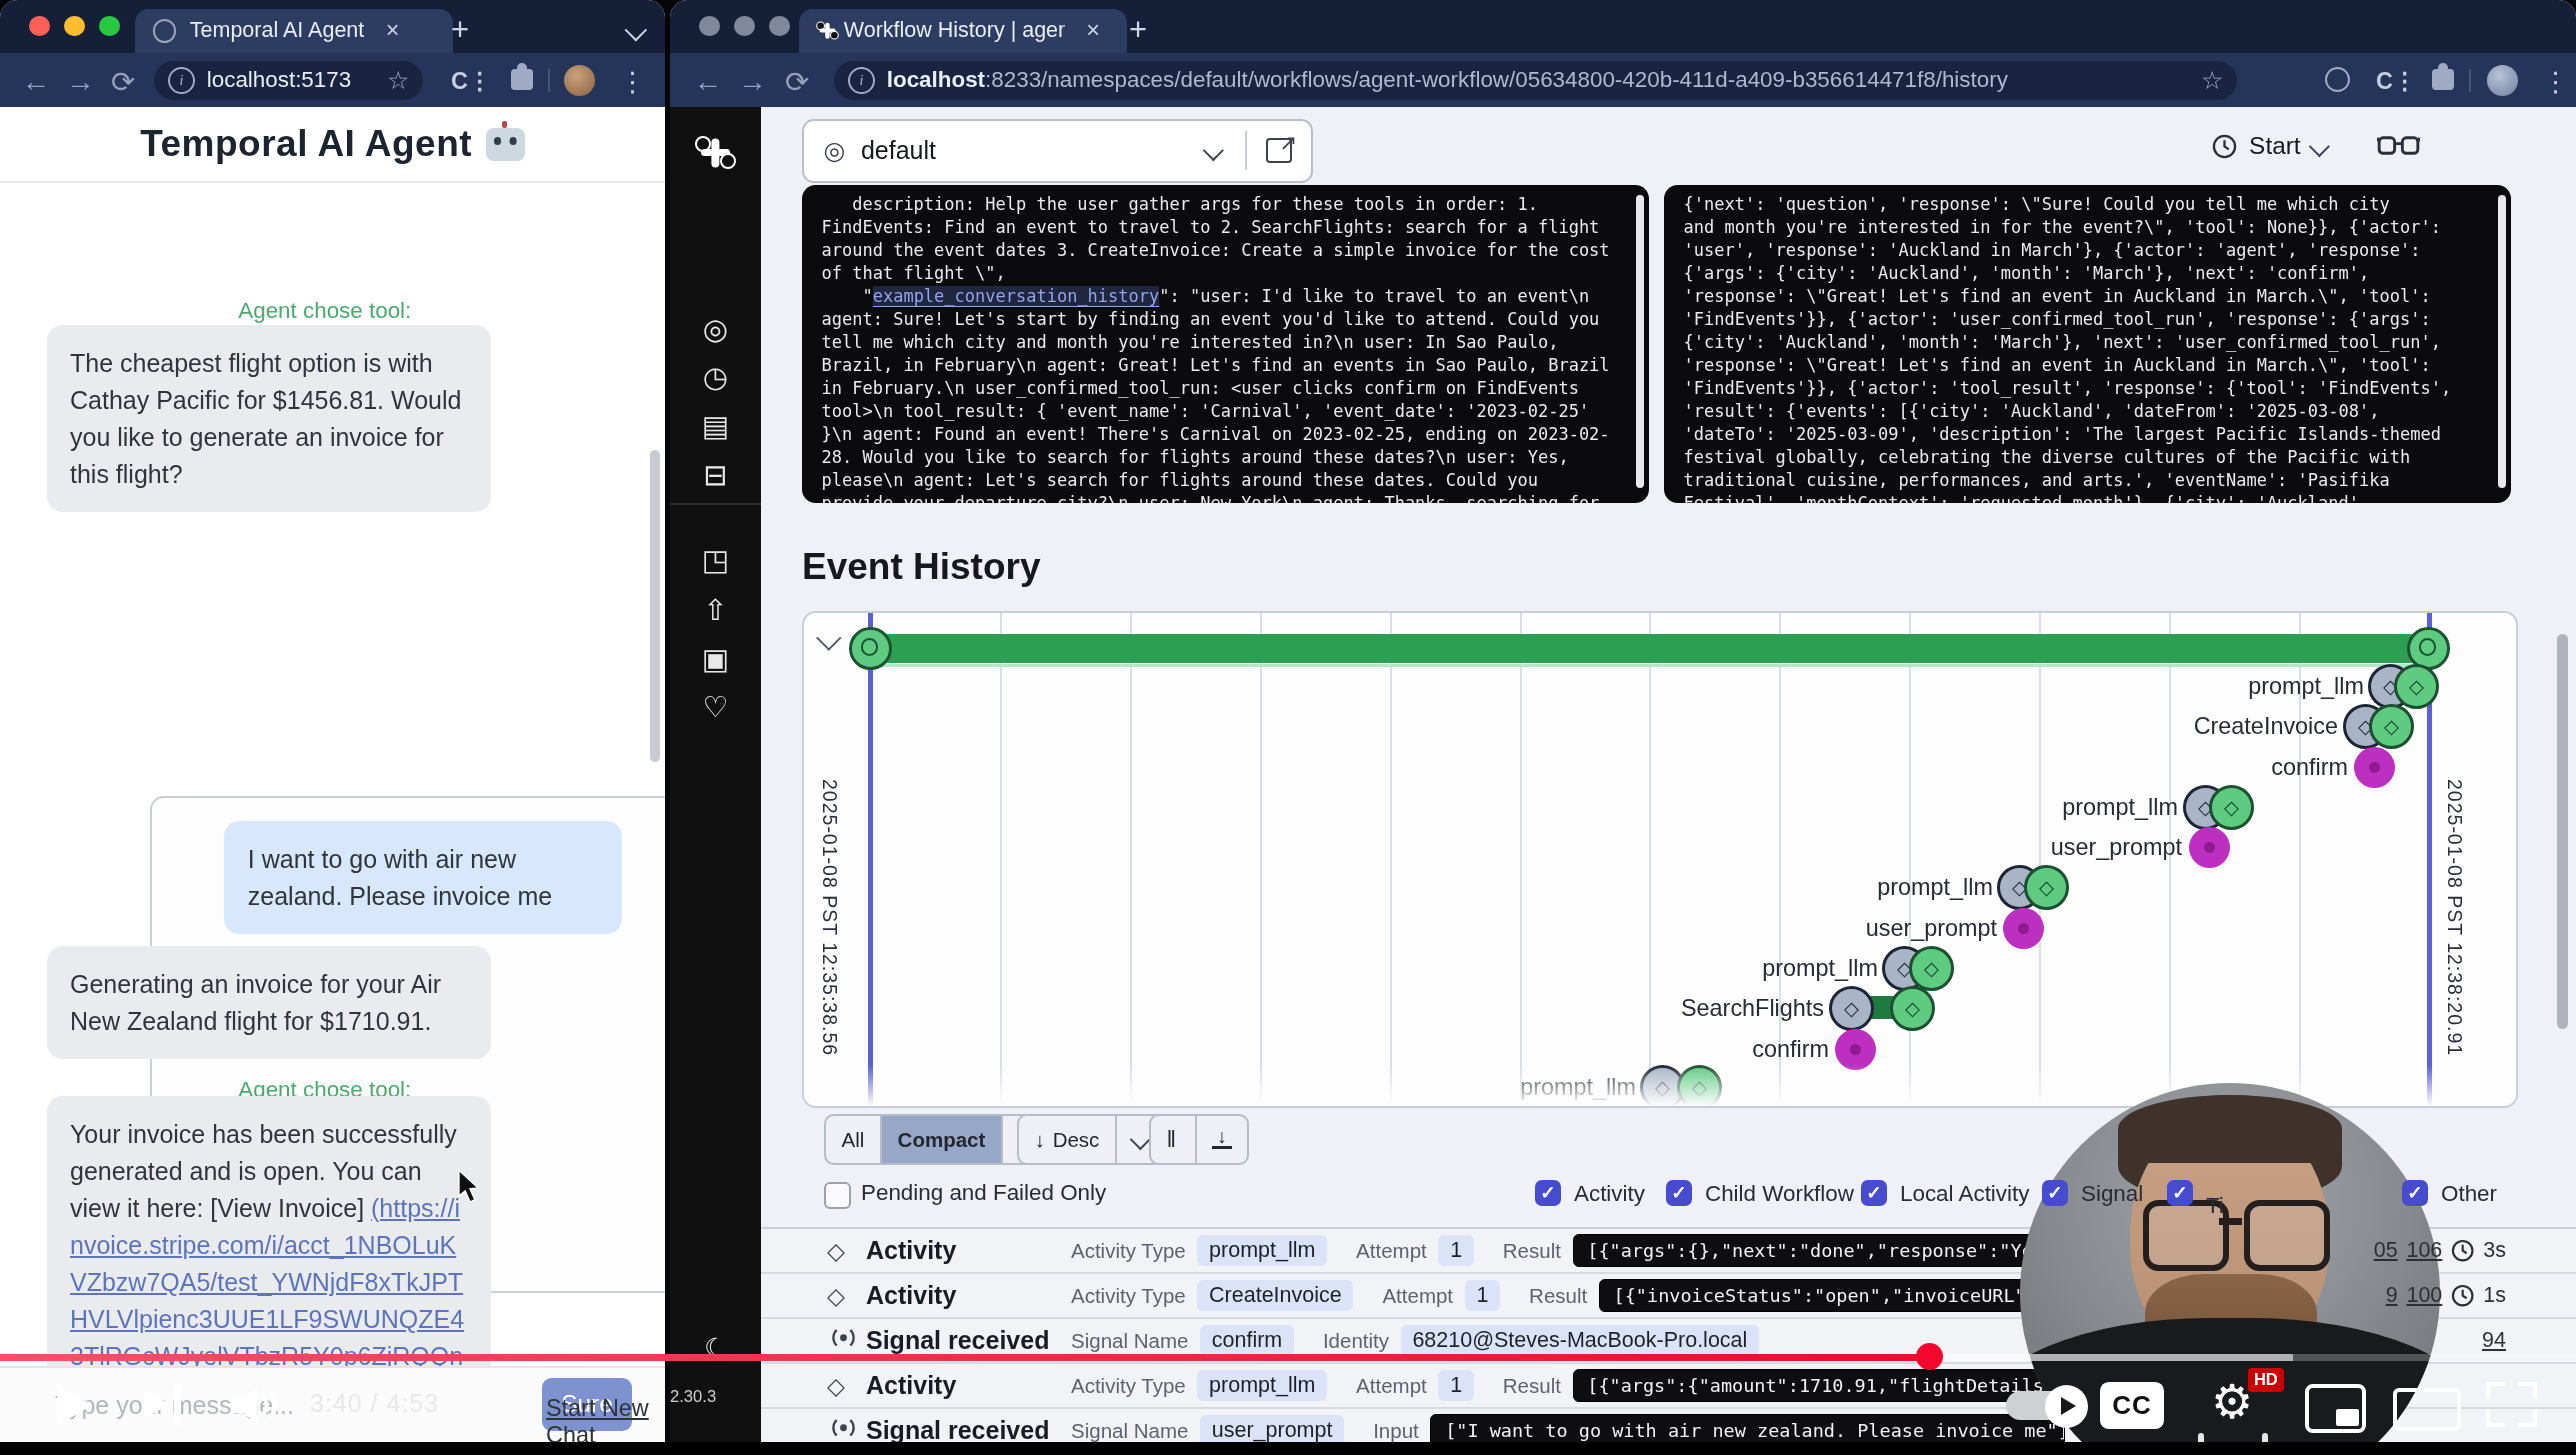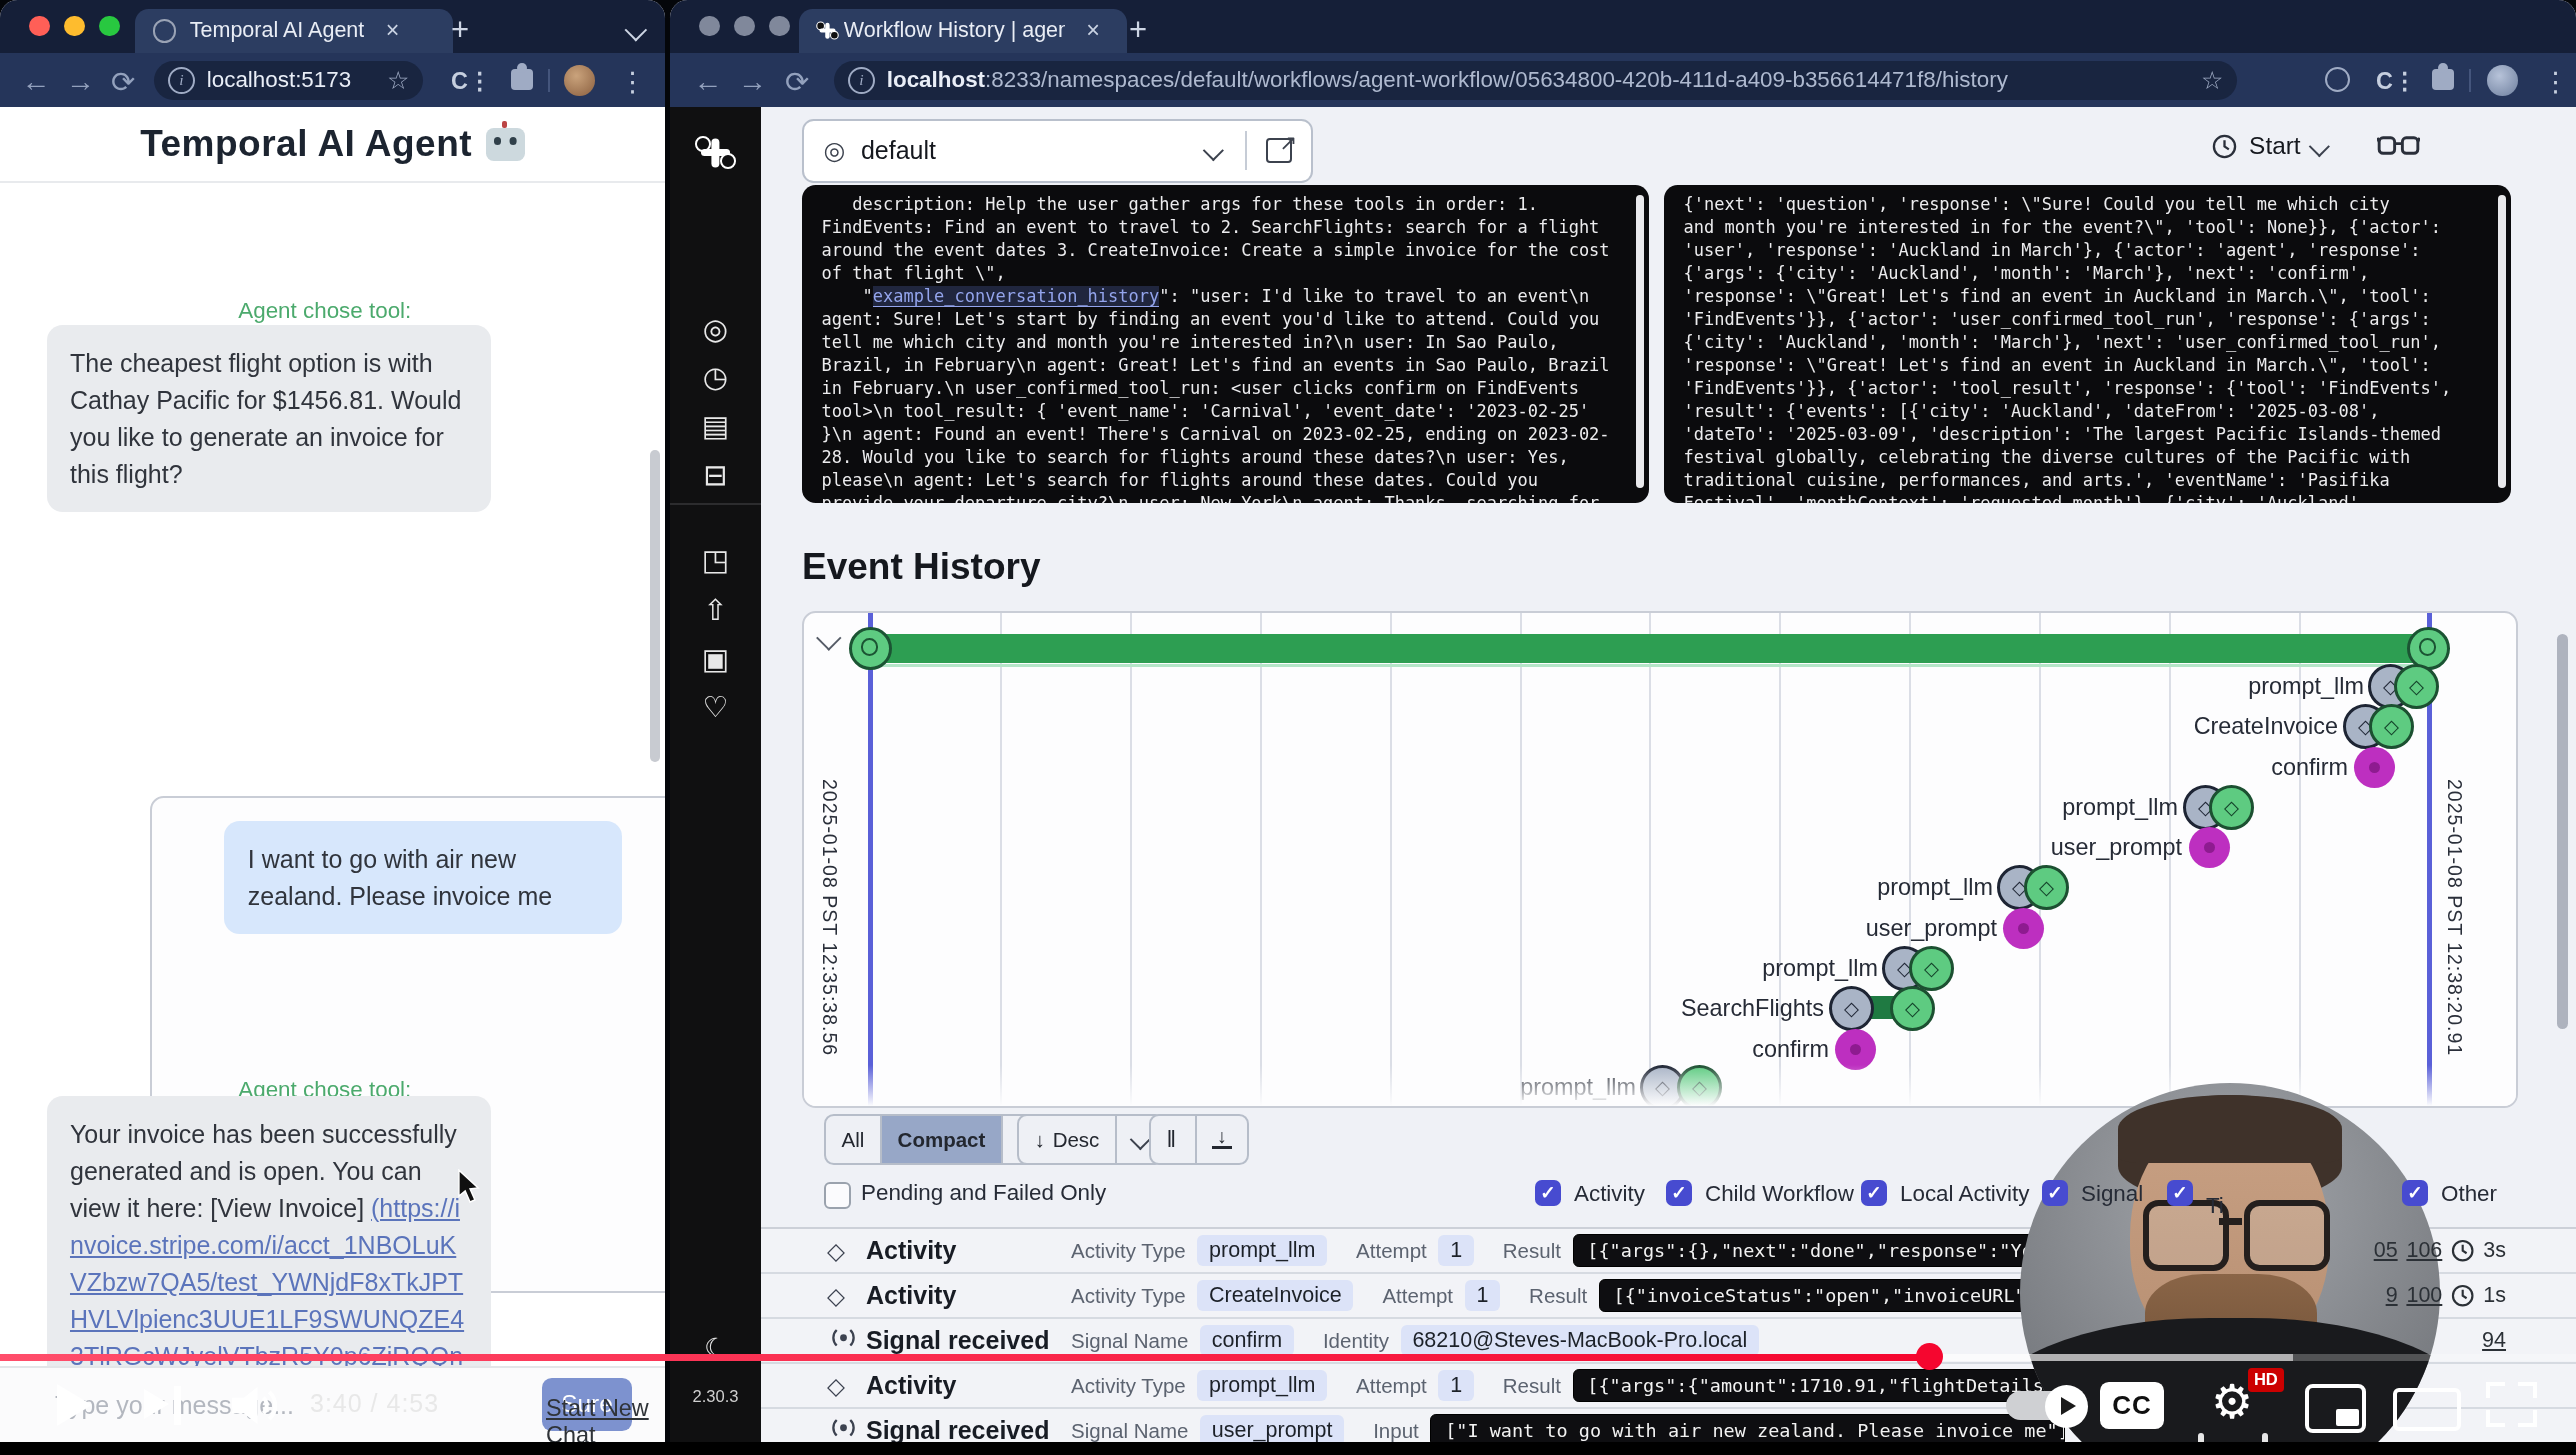--- a/index.html
+++ b/index.html
@@ -59,21 +59,21 @@
   
   .tui{position:absolute;left:0;right:0;top:107px;bottom:0;background:#eff1f6}
   .side{position:absolute;left:0;top:0;bottom:0;width:91px;background:#101011;z-index:2}
   .side .ic{position:absolute;left:0;width:91px;text-align:center;color:#e8e8e8;font-size:29px}
   .side .divline{position:absolute;left:0;right:0;top:396px;height:2px;background:#2c2c2e}
   .pin{position:relative;display:inline-block;width:37px;height:37px}
   .pin i{position:absolute;left:3.9px;top:14.6px;width:29px;height:7.8px;background:#fff;border-radius:4.9px}
   .pin i:last-child{transform:rotate(90deg)}
   .pin:before,.pin:after{content:"";position:absolute;width:11.7px;height:11.7px;border:2.9px solid #fff;border-radius:50%;background:#101011}
   .pin:before{left:-2px;top:2px}.pin:after{right:-2px;bottom:2px}
-  .version{position:absolute;left:0;width:91px;text-align:center;color:#cfcfcf;font-size:16.6px}
+  .version{position:absolute;left:0;width:91px;text-align:left;color:#cfcfcf;font-size:16.6px}
   .nspill{position:absolute;left:132px;top:11.7px;width:507px;height:60px;background:#fff;border:2px solid #b9c0cc;border-radius:11.7px;
           display:flex;align-items:center;font-size:25px;color:#15181e}
   .chev{display:inline-block;width:12.7px;height:12.7px;border-right:2.9px solid #3c424e;border-bottom:2.9px solid #3c424e;transform:rotate(45deg)}
   .codepanel{position:absolute;top:78px;width:847px;height:318px;background:#0b0b0d;border-radius:13.7px;overflow:hidden;
              padding:7.8px 25px 7.8px 19.5px;box-sizing:border-box;font-family:"DejaVu Sans Mono",monospace;font-size:17px;
              line-height:23px;color:#ececee;white-space:pre}
   .codepanel .cl:first-child{margin-top:-12.7px}
   .codepanel .hl{color:#93a4ec;background:rgba(90,110,190,.28);border-bottom:1px solid #93a4ec}
   .cscroll{position:absolute;right:4.9px;top:9.8px;width:7.8px;height:293px;background:#e9e9ec;border-radius:3.9px}
   .evtitle{position:absolute;left:132px;top:439px;font-size:37px;font-weight:600;color:#15181e}
@@ -197,20 +197,21 @@
   </div>
   <div class="page">
     <div class="appheader">
       <span class="t">Temporal AI Agent</span>
       <span class="robot"></span>
     </div>
     <div class="chat" id="chat">
         <div class="citem notice" style="top: 109px;"><span class="p">Agent chose tool: </span><span class="tl">SearchFlights</span></div>
         <div class="citem bub bot" style="top: 142px; max-width: 398px;">The cheapest flight option is with Cathay Pacific for $1456.81. Would you like to generate an invoice for this flight?</div>
         <div class="citem bub usr" style="top: 638px; max-width: 351px;">I want to go with air new zealand. Please invoice me</div>
+        <div class="citem bub bot" style="top: 763px; max-width: 398px;">Generating an invoice for your Air New Zealand flight for $1710.91.</div>
         <div class="citem notice" style="top: 888px;"><span class="p">Agent chose tool: </span></div>
         <div class="citem bub bot" style="top: 913px; max-width: 398px;"><span>Your invoice has been successfully generated and is open. You can view it here: [View Invoice] </span><a class="lnk">(https://invoice.stripe.com/i/acct_1NBOLuKVZbzw7QA5/test_YWNjdF8xTkJPTHVLVlpienc3UUE1LF9SWUNQZE43TlRGcWJyelVTbzR5Y0p6ZjRQQnJqMWlkLDEyNjkwOTQ5Nw0200B1h9pihY?s=ap).</a><span> Reference: 9AB8A670-0001.</span></div>
       </div>
     <div class="chatended chatended-pos" style="top:1286px;left:0;right:0">Chat ended</div>
     <div class="chatbar">
       <span class="phint">Type your message...</span>
       <span class="sendbtn">Sure</span>
     </div>
     <div class="lthumb" style="top:343px;height:312px"></div>
   </div>

